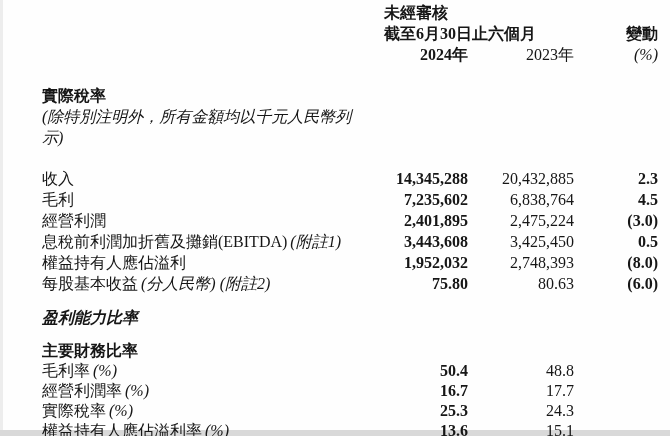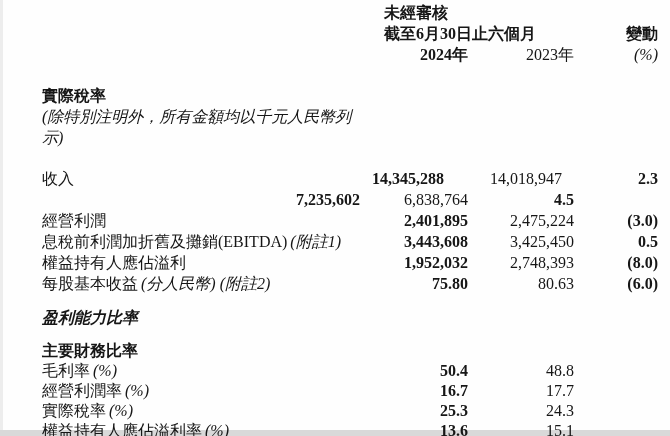--- a/index.html
+++ b/index.html
@@ -36,21 +36,21 @@
   .b { font-weight: 700; }
   .i { font-style: italic; }
   .span-center {
     grid-column: 2 / 4;
     text-align: left;
     position: relative;
     left: 24px;
   }
   .suffix { font-style: italic; margin-left: 3px; }
   .sec-income-title { margin-top: 20px; }
-  .first-data-row { margin-top: 20px; gap: 12px; }
+  .first-data-row { margin-top: 20px; }
   .sec-ratios-title { margin-top: 12px; }
   .sec-profit-title { margin-top: 13px; }
 </style>
 </head>
 <body>
 
 <div class="edge-left"></div>
 <div class="edge-bottom"></div>
 
 <div class="sheet">
@@ -75,24 +75,25 @@
   <div class="row sec-income-title">
     <span class="b">實際稅率</span>
   </div>
   <div class="row">
     <span class="i">(除特別注明外，所有金額均以千元人民幣列示)</span>
   </div>
 
   <div class="row first-data-row">
     <span><span>收入</span><span class="suffix"></span></span>
     <span class="num b">14,345,288</span>
-    <span class="num">14,018,947</span>
+    <span class="num">20,432,885</span>
     <span class="num b">2.3</span>
   </div>
   <div class="row">
+    <span><span>毛利</span><span class="suffix"></span></span>
     <span class="num b">7,235,602</span>
     <span class="num">6,838,764</span>
     <span class="num b">4.5</span>
   </div>
   <div class="row">
     <span><span>經營利潤</span><span class="suffix"></span></span>
     <span class="num b">2,401,895</span>
     <span class="num">2,475,224</span>
     <span class="num b">(3.0)</span>
   </div>

